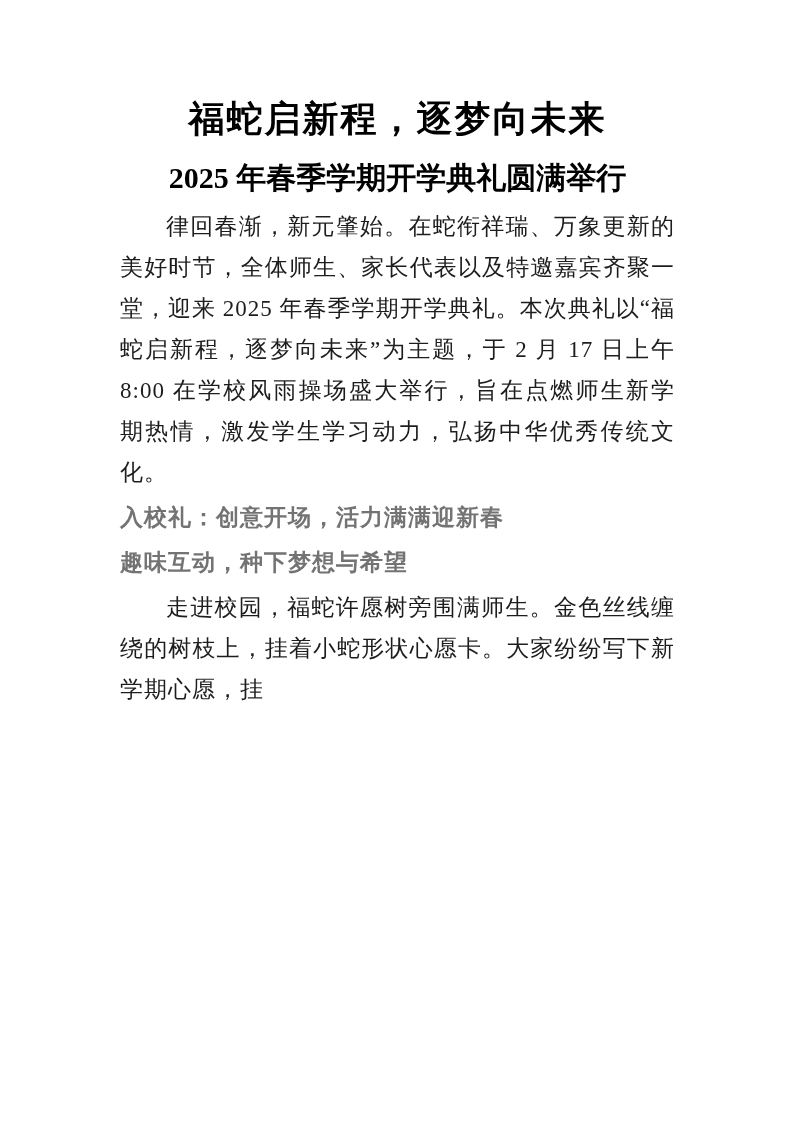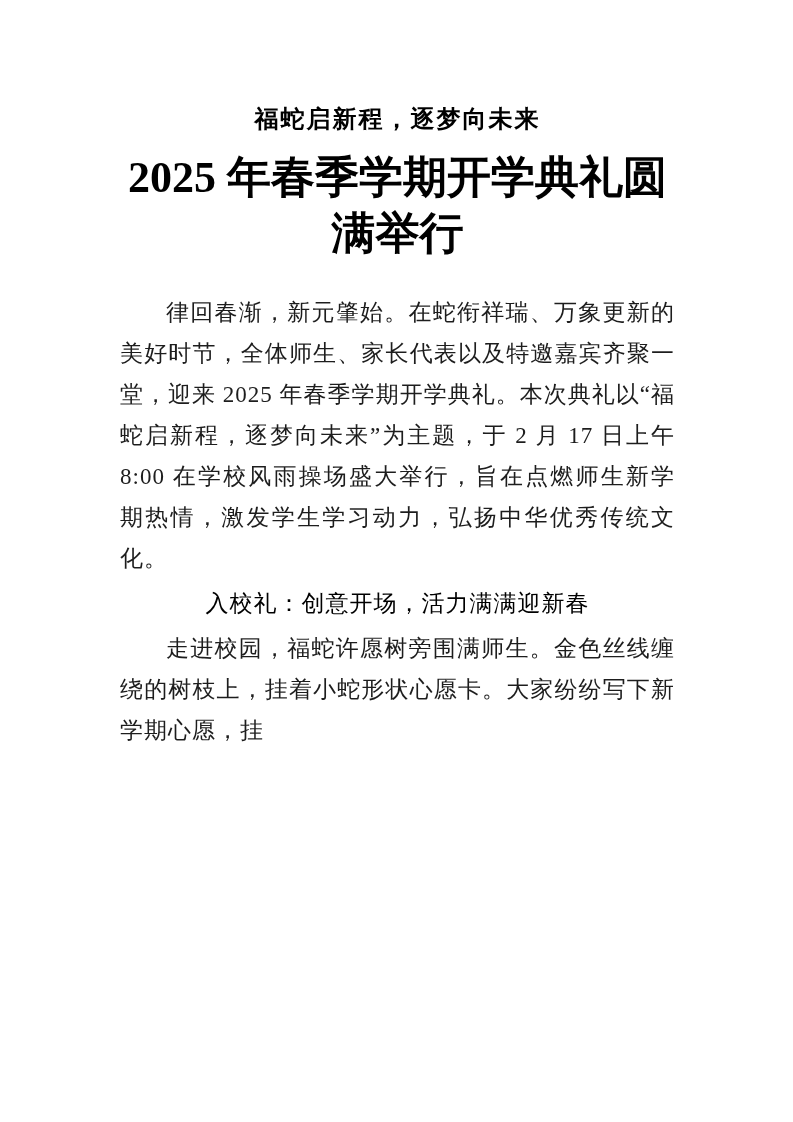--- a/index.html
+++ b/index.html
@@ -13,71 +13,71 @@
     height: 1122px;
     background: #ffffff;
     overflow: hidden;
     font-family: "Liberation Serif", "DejaVu Serif", serif;
   }
   .content {
     padding: 98px 118px 0 120px; 
   }
   .title-sub {
     margin: 0;
-    font-size: 24px;
+    font-size: 36px;
     line-height: 42px;
     font-weight: bold;
     text-align: center;
     color: #000000;
     letter-spacing: 2px;
   }
   .title-main {
     margin: 10px 0 0 0;
-    font-size: 44px;
+    font-size: 30px;
     line-height: 56px;
     font-weight: bold;
     text-align: center;
     color: #000000;
   }
   .para {
     margin: 0;
     font-size: 23px;
     line-height: 41px;
     letter-spacing: 1px;
     text-align: justify;
     text-indent: 2em;
     color: #1d1d1d;
   }
   .para.first {
-    margin-top: 30px;
   }
   .heading {
     margin: 4px 0;
     font-size: 23px;
     line-height: 41px;
-    font-weight: normal;
-    text-align: center;
+    font-weight: bold;
+    text-align: left;
     text-indent: 0;
-    color: #000000;
+    color: #737373;
     letter-spacing: 1px;
   }
 </style>
 </head>
 <body>
 
 <div class="page">
   <div class="content">
 
     <h1 class="title-sub">福蛇启新程，逐梦向未来</h1>
 
     <h2 class="title-main">2025 年春季学期开学典礼圆满举行</h2>
 
     <p class="para first">律回春渐，新元肇始。在蛇衔祥瑞、万象更新的美好时节，全体师生、家长代表以及特邀嘉宾齐聚一堂，迎来 2025 年春季学期开学典礼。本次典礼以“福蛇启新程，逐梦向未来”为主题，于 2 月 17 日上午 8:00 在学校风雨操场盛大举行，旨在点燃师生新学期热情，激发学生学习动力，弘扬中华优秀传统文化。</p>
 
     <h3 class="heading">入校礼：创意开场，活力满满迎新春</h3>
 
 
 
+    <h3 class="heading">趣味互动，种下梦想与希望</h3>
 
     <p class="para">走进校园，福蛇许愿树旁围满师生。金色丝线缠绕的树枝上，挂着小蛇形状心愿卡。大家纷纷写下新学期心愿，挂</p>
 
   </div>
 </div>
 
 </body></html>

